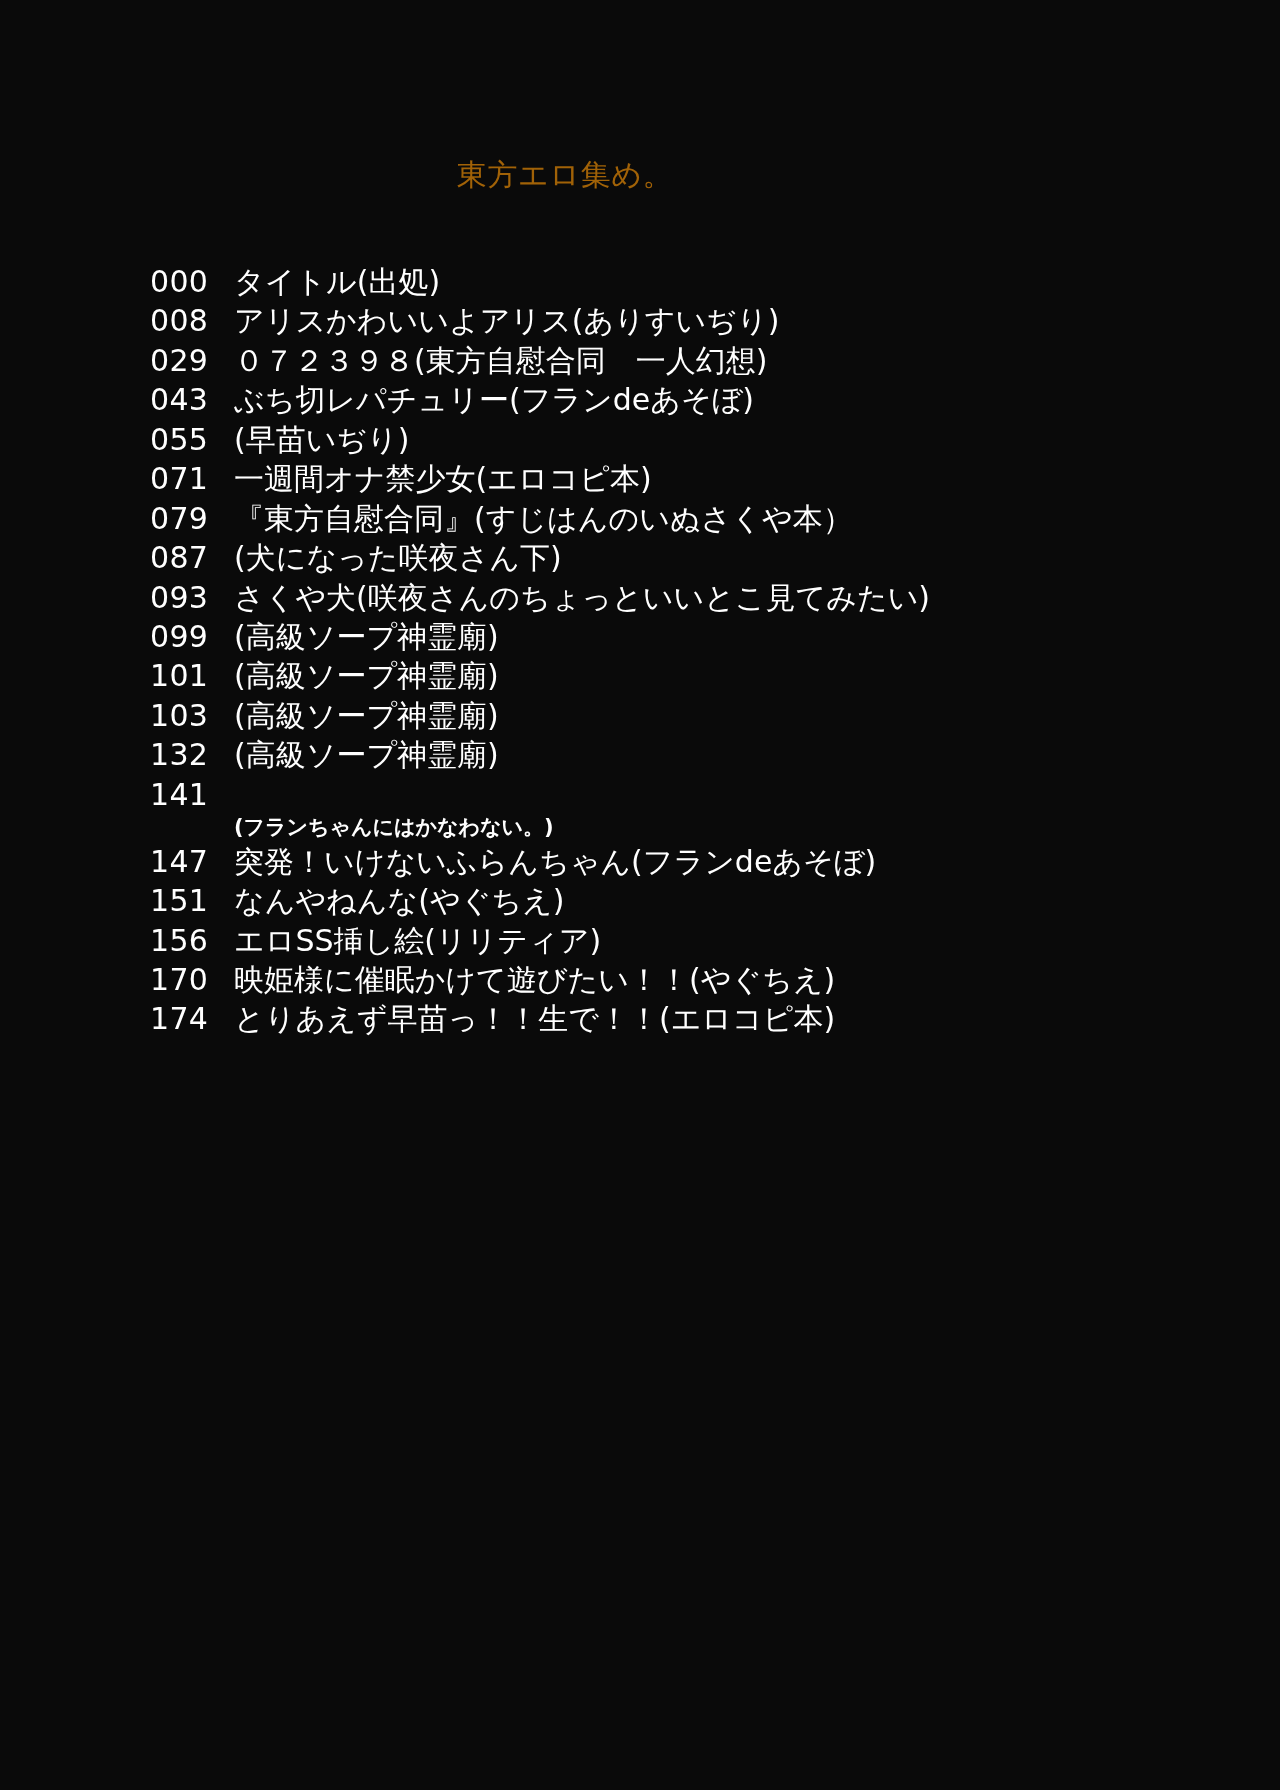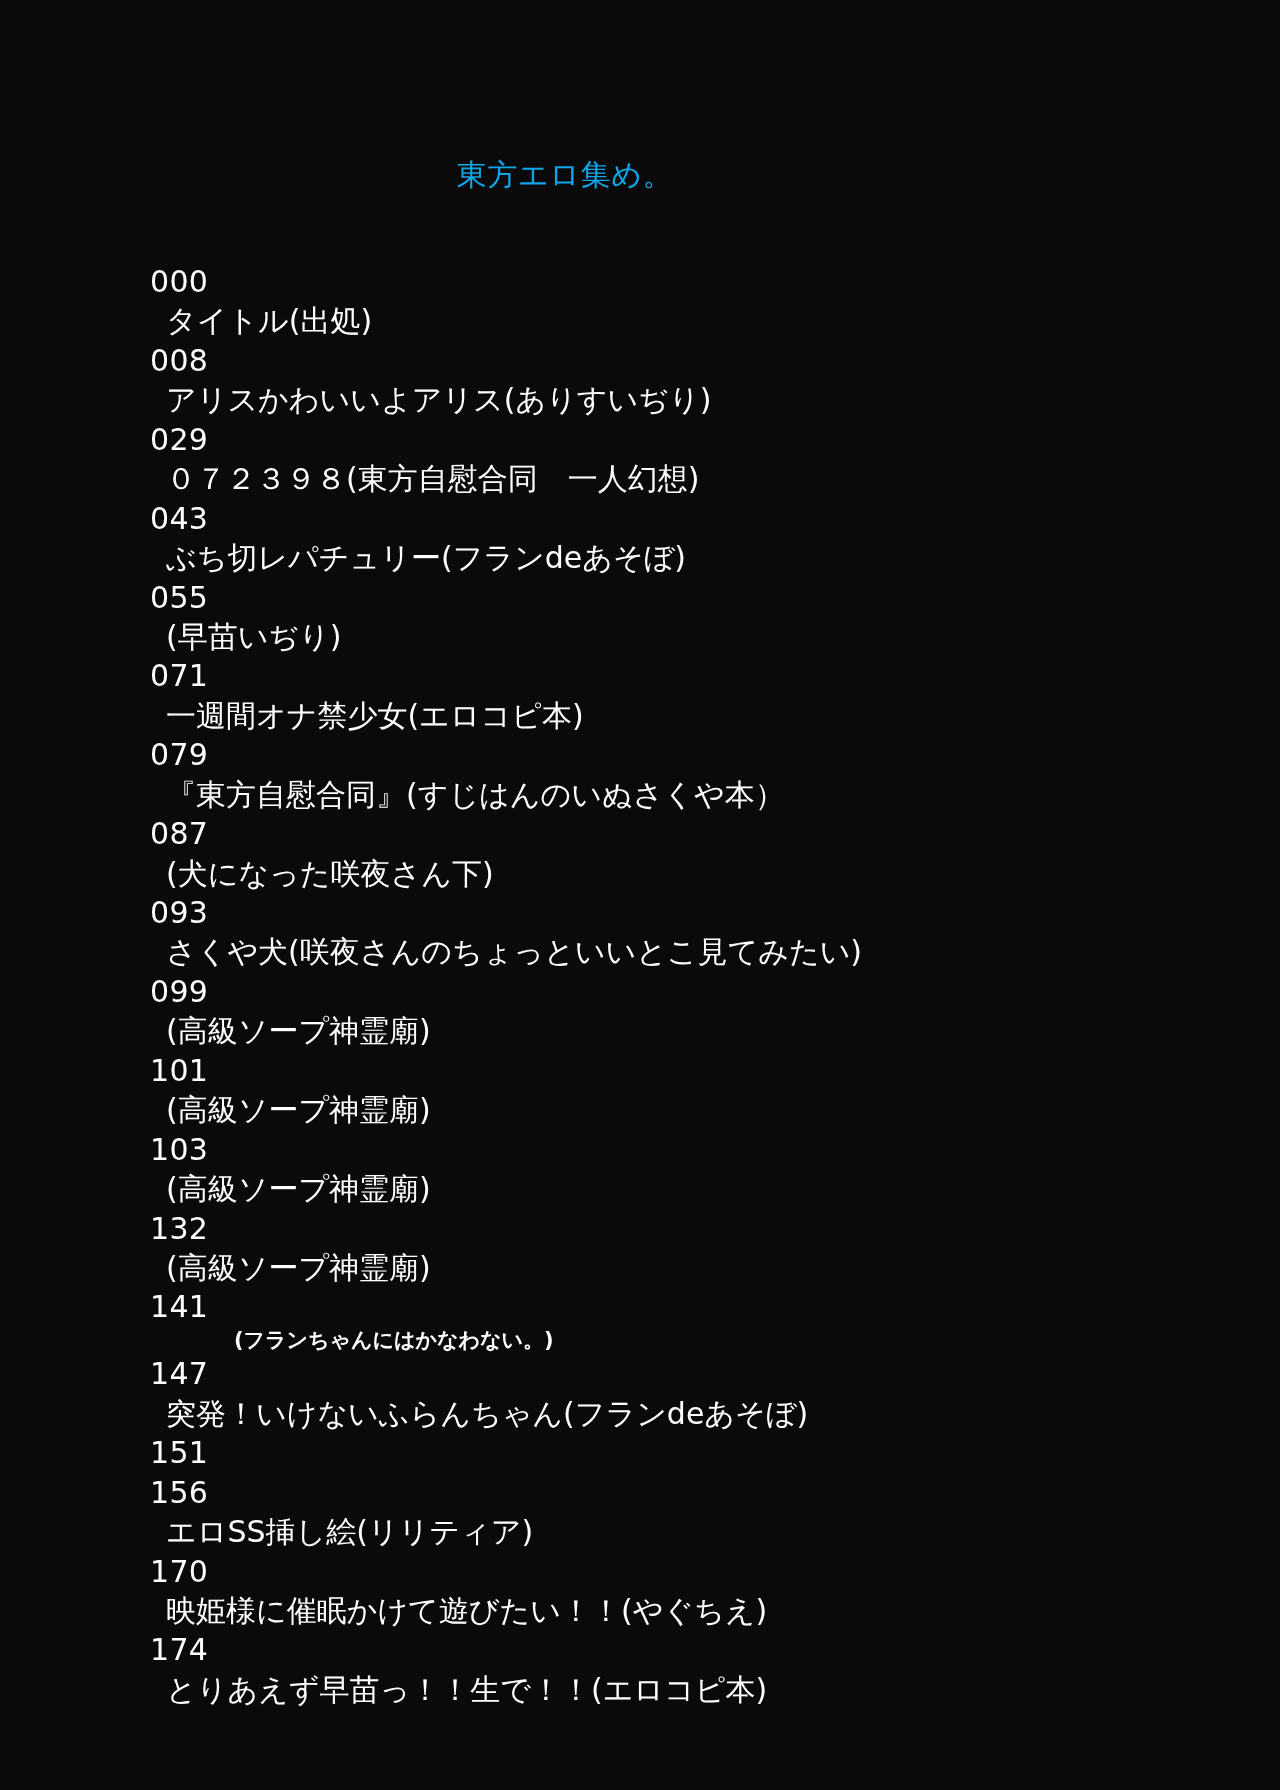--- a/index.html
+++ b/index.html
@@ -17,37 +17,36 @@
     color: #ffffff;
   }
   .title {
     position: absolute;
     top: 155px;
     left: 0;
     width: 1130px;
     text-align: center;
     font-size: 30px;
     letter-spacing: 0.02em;
-    color: #0ea5e9;
+    color: #a16207;
     font-weight: 400;
   }
   .toc {
     position: absolute;
     top: 262px;
     left: 150px;
     width: 1000px;
   }
   .toc-row {
     display: flex;
     align-items: flex-start;
     font-size: 30px;
     line-height: 1.315;
     color: #ffffff;
     white-space: nowrap;
-    flex-direction: column;
   }
   .toc-page {
     display: inline-block;
     min-width: 68px;
     text-align: left;
     letter-spacing: 0.01em;
   }
   .toc-label {
     display: inline-block;
     padding-left: 16px;
@@ -143,20 +142,21 @@
       <div class="toc-cont">(フランちゃんにはかなわない。)</div>
     </div>
 
     <div class="toc-row">
       <span class="toc-page">147</span>
       <span class="toc-label">突発！いけないふらんちゃん(フランdeあそぼ)</span>
     </div>
 
     <div class="toc-row">
       <span class="toc-page">151</span>
+      <span class="toc-label">なんやねんな(やぐちえ)</span>
     </div>
 
     <div class="toc-row">
       <span class="toc-page">156</span>
       <span class="toc-label">エロSS挿し絵(リリティア)</span>
     </div>
 
     <div class="toc-row">
       <span class="toc-page">170</span>
       <span class="toc-label">映姫様に催眠かけて遊びたい！！(やぐちえ)</span>

